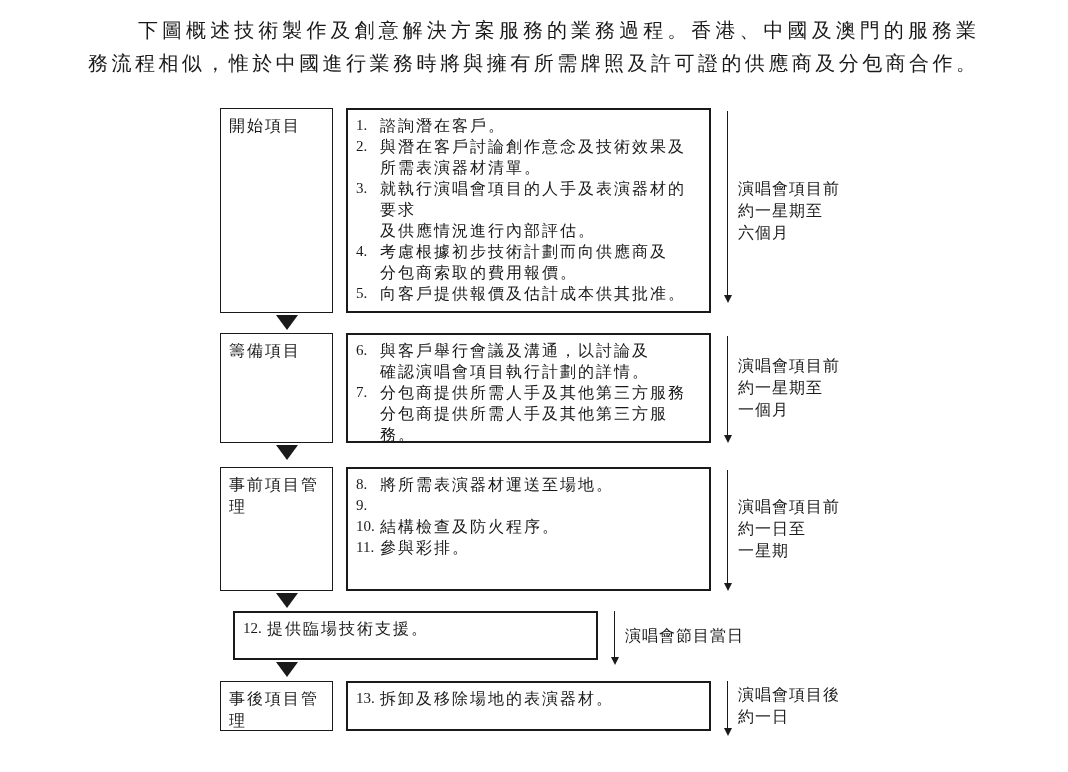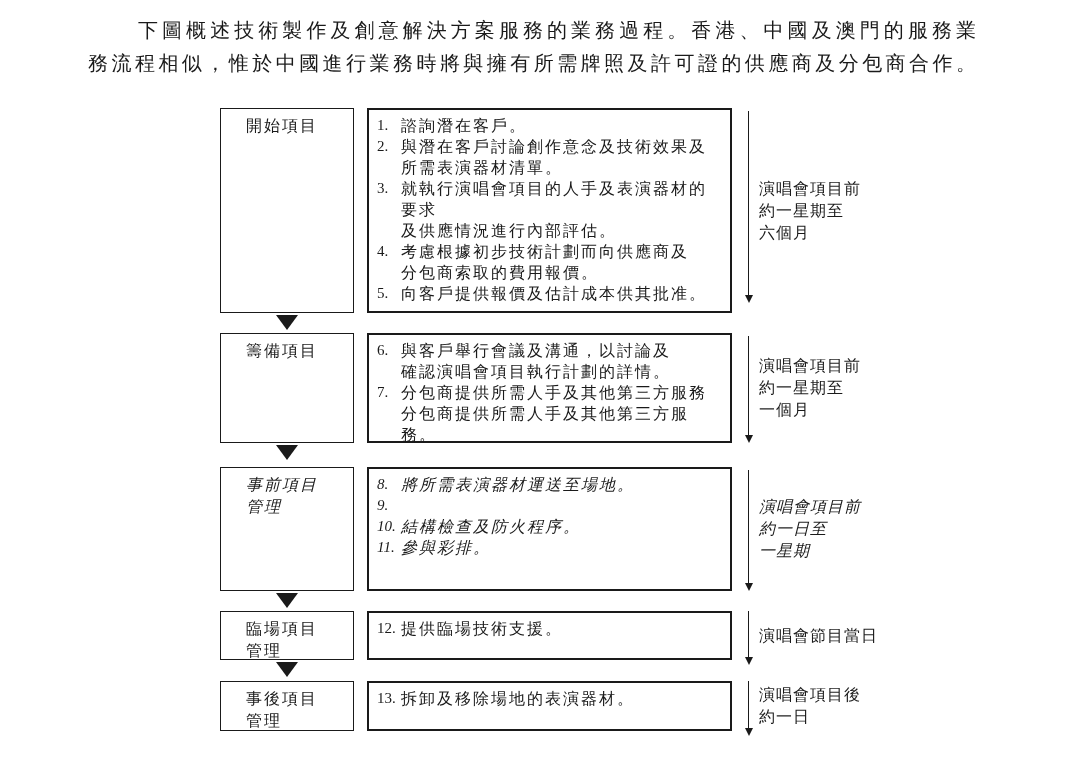--- a/index.html
+++ b/index.html
@@ -36,30 +36,30 @@
     left: 220px;
     top: 108px;
   }
   .stage-row {
     position: relative;
     display: flex;
     align-items: stretch;
   }
   .stage-row:nth-child(1) { height: 205px; margin-bottom: 20px; }
   .stage-row:nth-child(2) { height: 110px; margin-bottom: 24px; }
-  .stage-row:nth-child(3) { height: 124px; margin-bottom: 20px; font-style: italic; }
+  .stage-row:nth-child(3) { height: 124px; margin-bottom: 20px; }
   .stage-row:nth-child(4) { height: 49px;  margin-bottom: 21px; }
   .stage-row:nth-child(5) { height: 50px; }
 
   .label-box {
-    width: 134px;
+    width: 113px;
     flex: none;
     box-sizing: border-box;
     border: 1px solid #1a1a1a;
-    padding: 6px 25px;
+    padding: 6px 8px;
     font-size: 16px;
     letter-spacing: 2px;
     line-height: 22px;
   }
   .steps-box {
     width: 365px;
     flex: none;
     box-sizing: border-box;
     margin-left: 13px;
     border: 2px solid #1a1a1a;
@@ -261,23 +261,20 @@
       <div class="timeline-text">
             <div>演唱會項目前</div>
             <div>約一日至</div>
             <div>一星期</div>
           </div>
     </div>
     <div class="connector"></div>
   </div>
 
   <div class="stage-row">
-    <div class="label-box">
-      <span class="stage-label">臨場項目管理</span>
-    </div>
     <div class="steps-box">
           <div class="step">
             <span class="step-num">12.</span>
             <div class="step-lines">
               <div>提供臨場技術支援。</div>
             </div>
           </div>
         </div>
     <div class="timeline">
       <div class="v-arrow">

